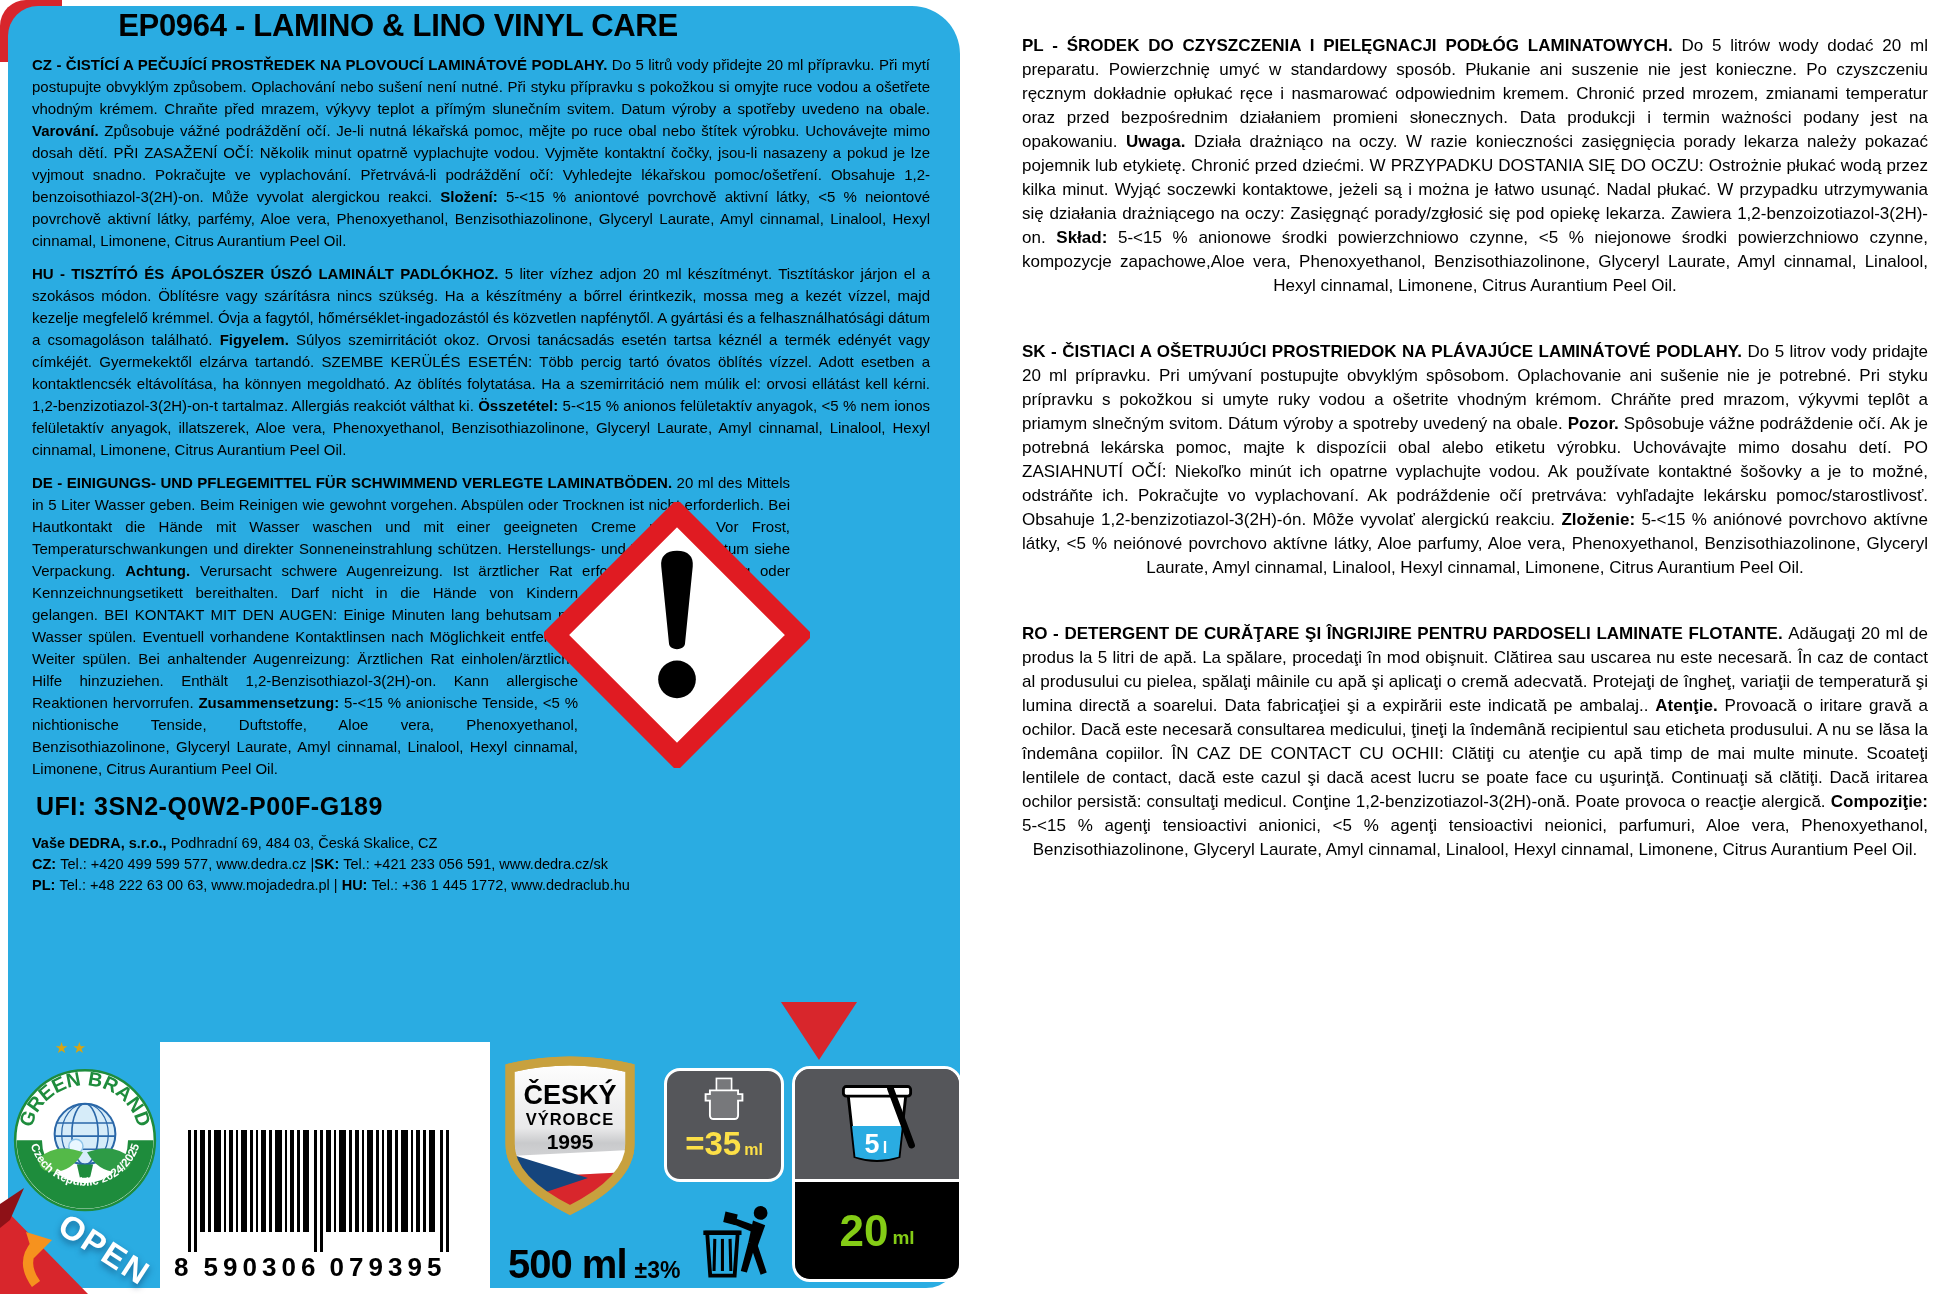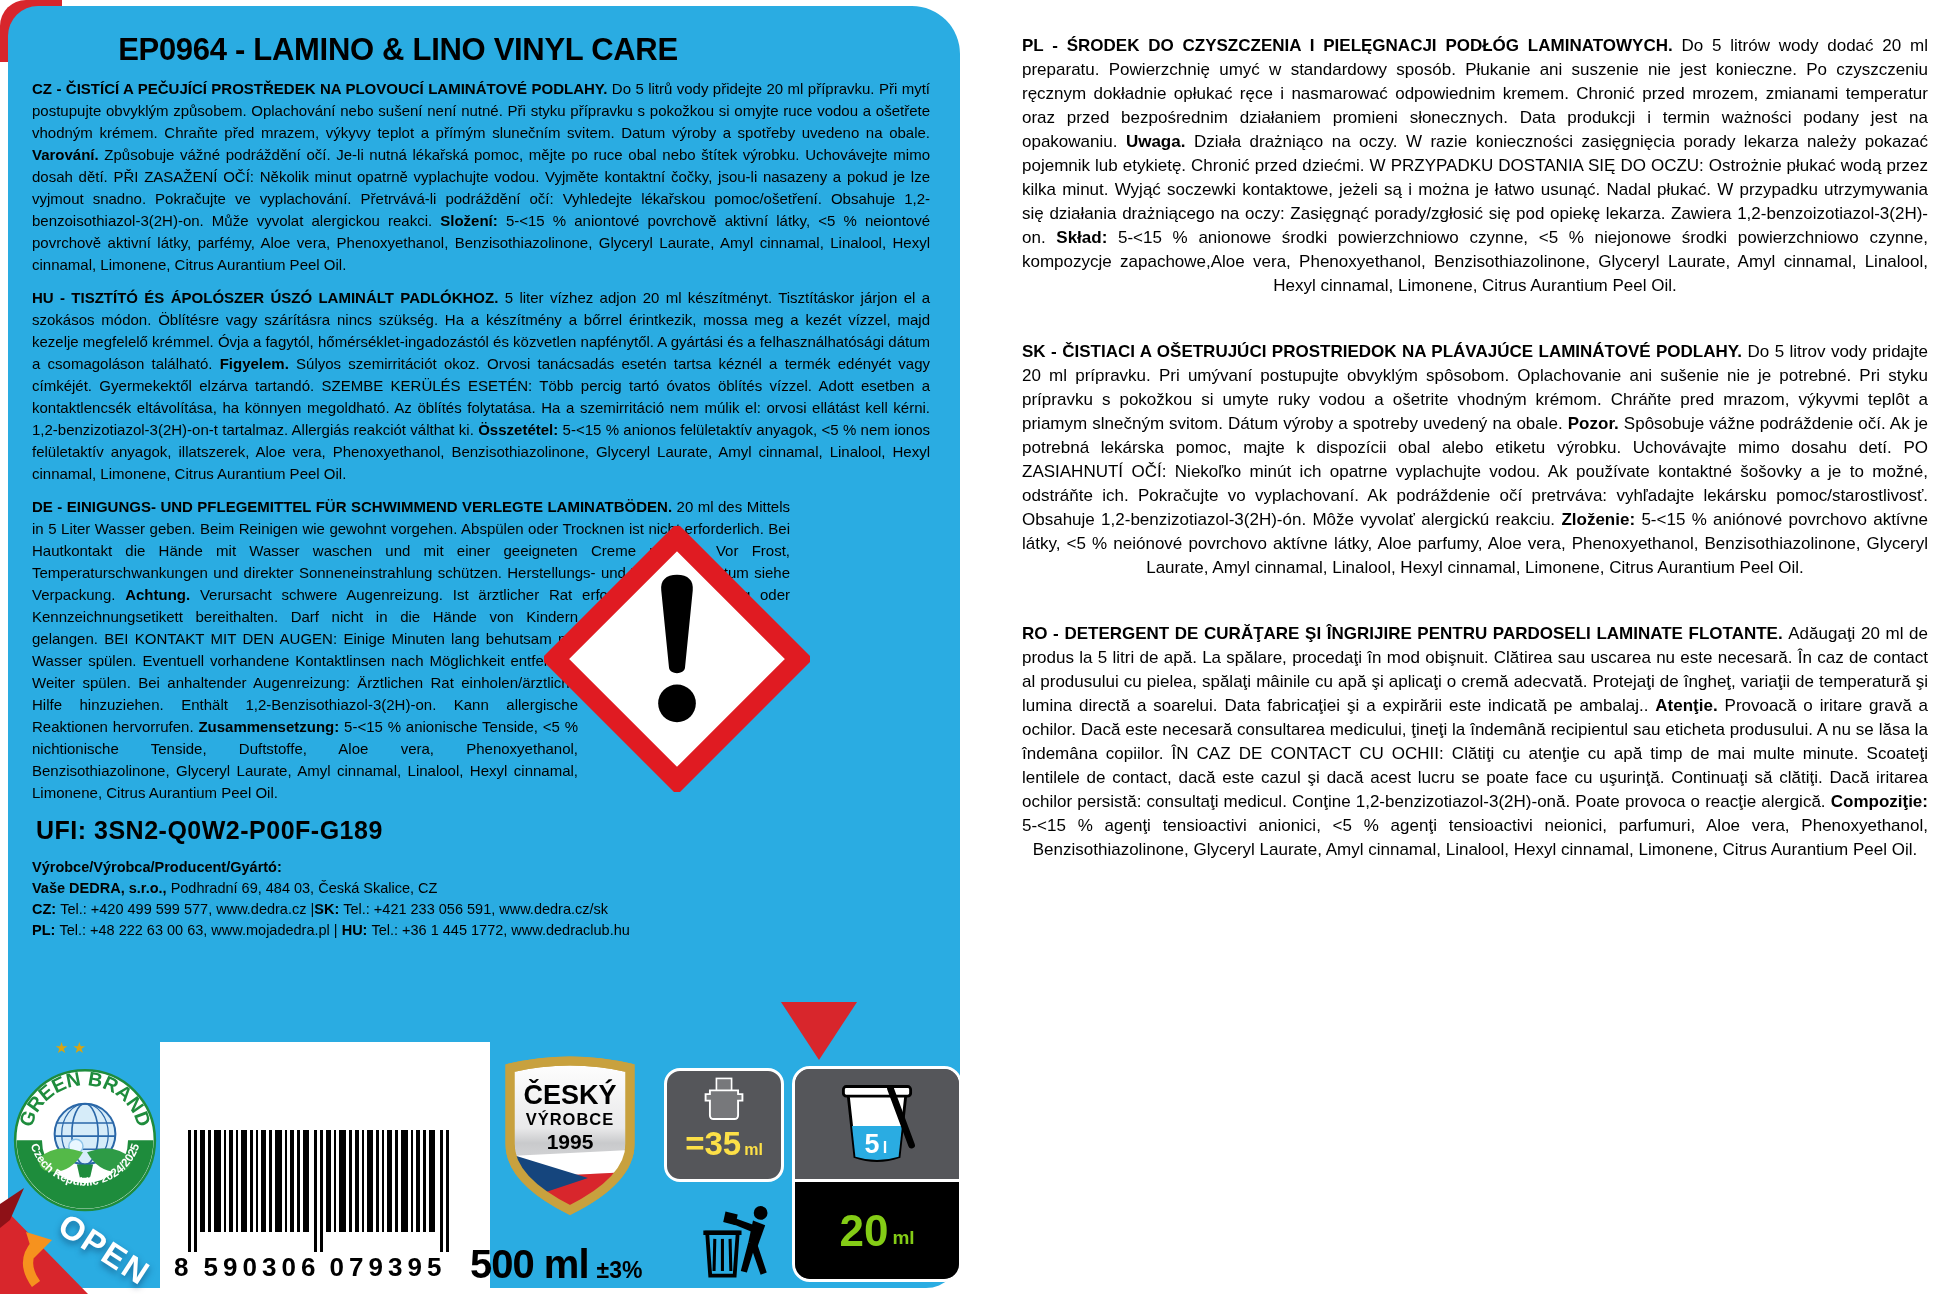--- a/index.html
+++ b/index.html
@@ -2,21 +2,21 @@
 <html><head>
 <meta charset="utf-8">
 <style>
   html,body{margin:0;padding:0;background:#ffffff;}
   body{font-family:"Liberation Sans",sans-serif;}
   .canvas{position:relative;width:1944px;height:1294px;background:#fff;color:#000;overflow:hidden;}
 
   .corner-tl{position:absolute;left:0;top:0;width:62px;height:62px;background:#D8262C;border-radius:26px 0 0 0;}
 
   .blue{position:absolute;left:8px;top:6px;width:952px;height:1282px;background:#2AACE2;
-        border-radius:30px 48px 34px 30px;padding:24px 30px 0 24px;box-sizing:border-box;}
+        border-radius:30px 48px 34px 30px;padding:0 30px 0 24px;box-sizing:border-box;}
 
   .title{width:716px;margin:2px auto 10px 8px;text-align:center;font-size:31px;font-weight:800;letter-spacing:-0.3px;}
 
   .lsec{font-size:15px;line-height:22px;text-align:justify;margin:0 0 11px 0;}
   .b{font-weight:bold;}
   .de{position:relative;}
   .de::after{content:"";display:block;clear:both;}
   .push{float:right;width:140px;height:118px;}
   .hold{float:right;clear:right;width:352px;height:176px;}
   .ghs{position:absolute;left:512px;top:30px;width:266px;height:266px;}
@@ -28,21 +28,21 @@
   .white-patch{position:absolute;left:160px;top:1042px;width:330px;height:252px;background:#fff;}
   .barcode-svg{position:absolute;left:172px;top:1128px;width:300px;height:152px;}
   .barcode-svg text{font-weight:bold;}
 
   .greenbrand{position:absolute;left:4px;top:1034px;width:162px;height:182px;}
   .open-ribbon{position:absolute;left:0;top:1178px;width:200px;height:116px;}
   .open-text{position:absolute;left:72px;top:1206px;font-size:33px;font-weight:800;color:#fff;letter-spacing:2px;
              transform:rotate(33deg);transform-origin:left top;text-shadow:2px 3px 6px rgba(10,40,80,.5);}
 
   .shield{position:absolute;left:500px;top:1052px;width:140px;height:166px;}
-  .volume{position:absolute;left:470px;top:1242px;white-space:nowrap;}
+  .volume{position:absolute;left:508px;top:1242px;white-space:nowrap;}
   .volume .amt{font-size:40px;font-weight:800;letter-spacing:-1px;}
   .volume .tol{font-size:23px;font-weight:700;margin-left:8px;}
 
   .red-tip{position:absolute;left:781px;top:1002px;width:0;height:0;
            border-left:38px solid transparent;border-right:38px solid transparent;border-top:58px solid #D8262C;}
 
   .cap-panel{position:absolute;left:664px;top:1068px;width:120px;height:114px;background:#55565A;border:3px solid #fff;
              border-radius:16px;box-sizing:border-box;text-align:center;}
   .cap-panel svg{width:52px;height:48px;margin-top:4px;}
   .cap-line{color:#fde047;font-weight:800;font-size:33px;line-height:1;}
@@ -79,21 +79,20 @@
       <svg class="ghs" viewBox="0 0 120 120">
         <polygon points="60,5 115,60 60,115 5,60" fill="#ffffff" stroke="#E01B22" stroke-width="9" stroke-linejoin="miter"></polygon>
         <path d="M60,22 c5,0 7.6,2.6 7.1,7.1 L63.6,64 c-0.3,3.2 -6.9,3.2 -7.2,0 L52.9,29.1 C52.4,24.6 55,22 60,22 Z" fill="#000"></path>
         <circle cx="60" cy="80" r="8.5" fill="#000"></circle>
       </svg>
     </div>
 
     <div class="ufi">UFI: 3SN2-Q0W2-P00F-G189</div>
 
     <div class="manu">
-      <div class="head">Výrobce/Výrobca/Producent/Gyártó:</div>
       <div><span class="b">Vaše DEDRA, s.r.o., </span><span>Podhradní 69, 484 03, Česká Skalice, CZ</span></div>
       <div><span class="b">CZ: </span><span>Tel.: +420 499 599 577, www.dedra.cz |</span><span class="b">SK: </span><span>Tel.: +421 233 056 591, www.dedra.cz/sk</span></div>
       <div><span class="b">PL: </span><span>Tel.: +48 222 63 00 63, www.mojadedra.pl | </span><span class="b">HU: </span><span>Tel.: +36 1 445 1772, www.dedraclub.hu</span></div>
     </div>
   </div>
 
   <svg class="greenbrand" viewBox="0 0 160 178">
     <text x="50" y="18" font-size="15" fill="#D8A413">★ ★</text>
     <circle cx="80" cy="104" r="69" fill="#ffffff" stroke="#1E8C3C" stroke-width="2.5"></circle>
     <path d="M 25,104 A 55,55 0 0 0 135,104" fill="none" stroke="#1E8C3C" stroke-width="25"></path>

